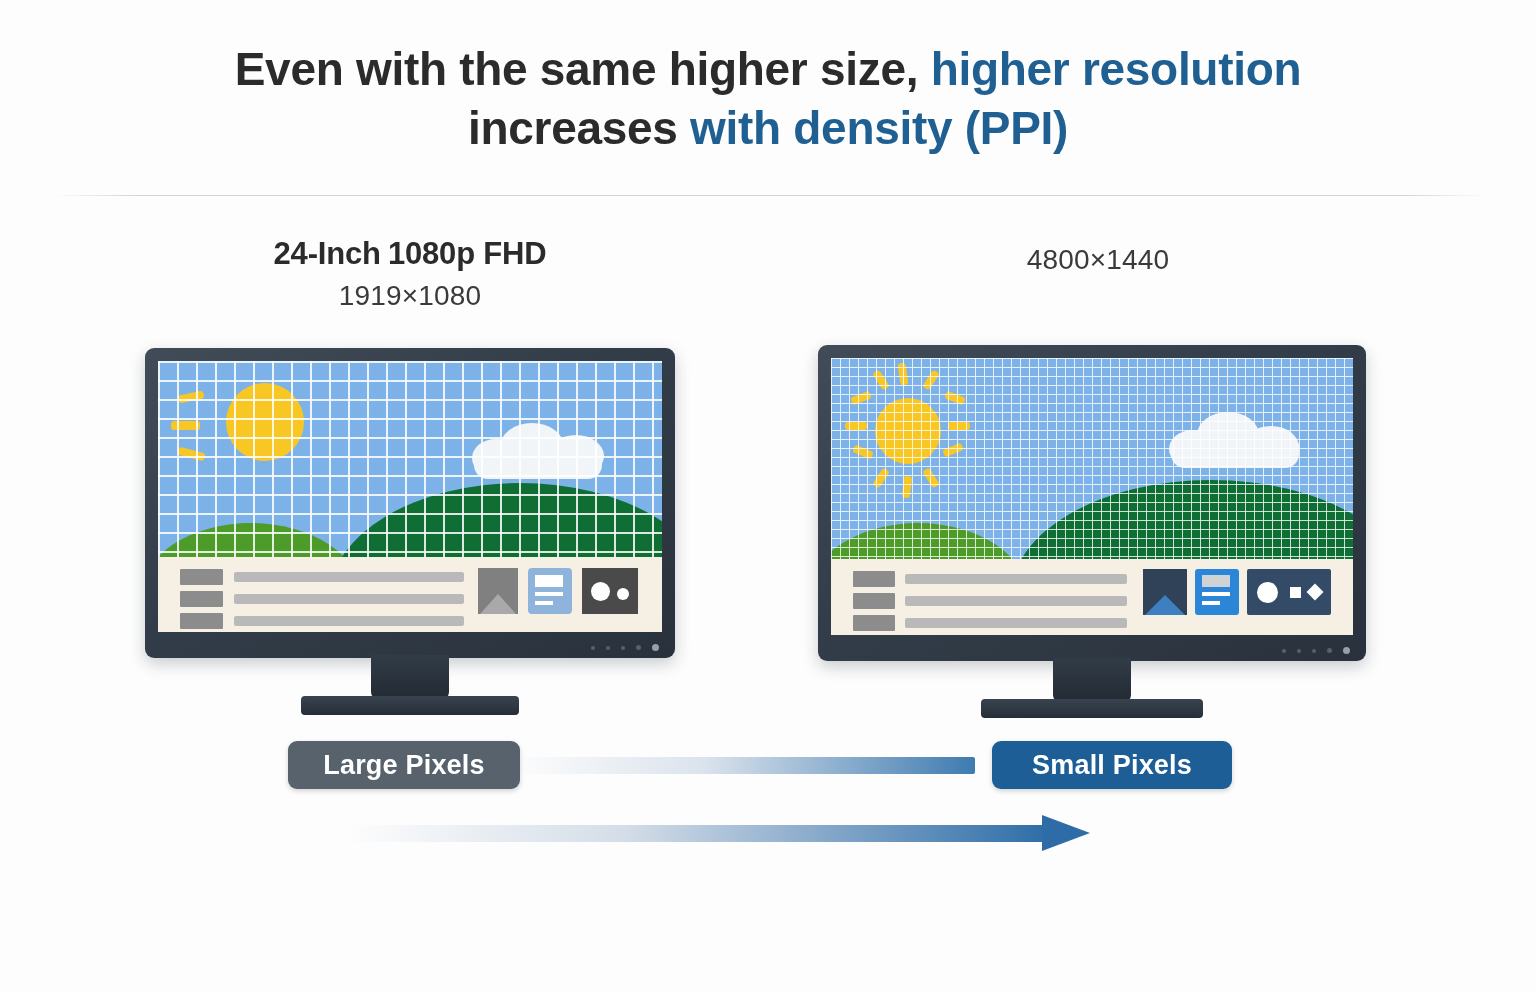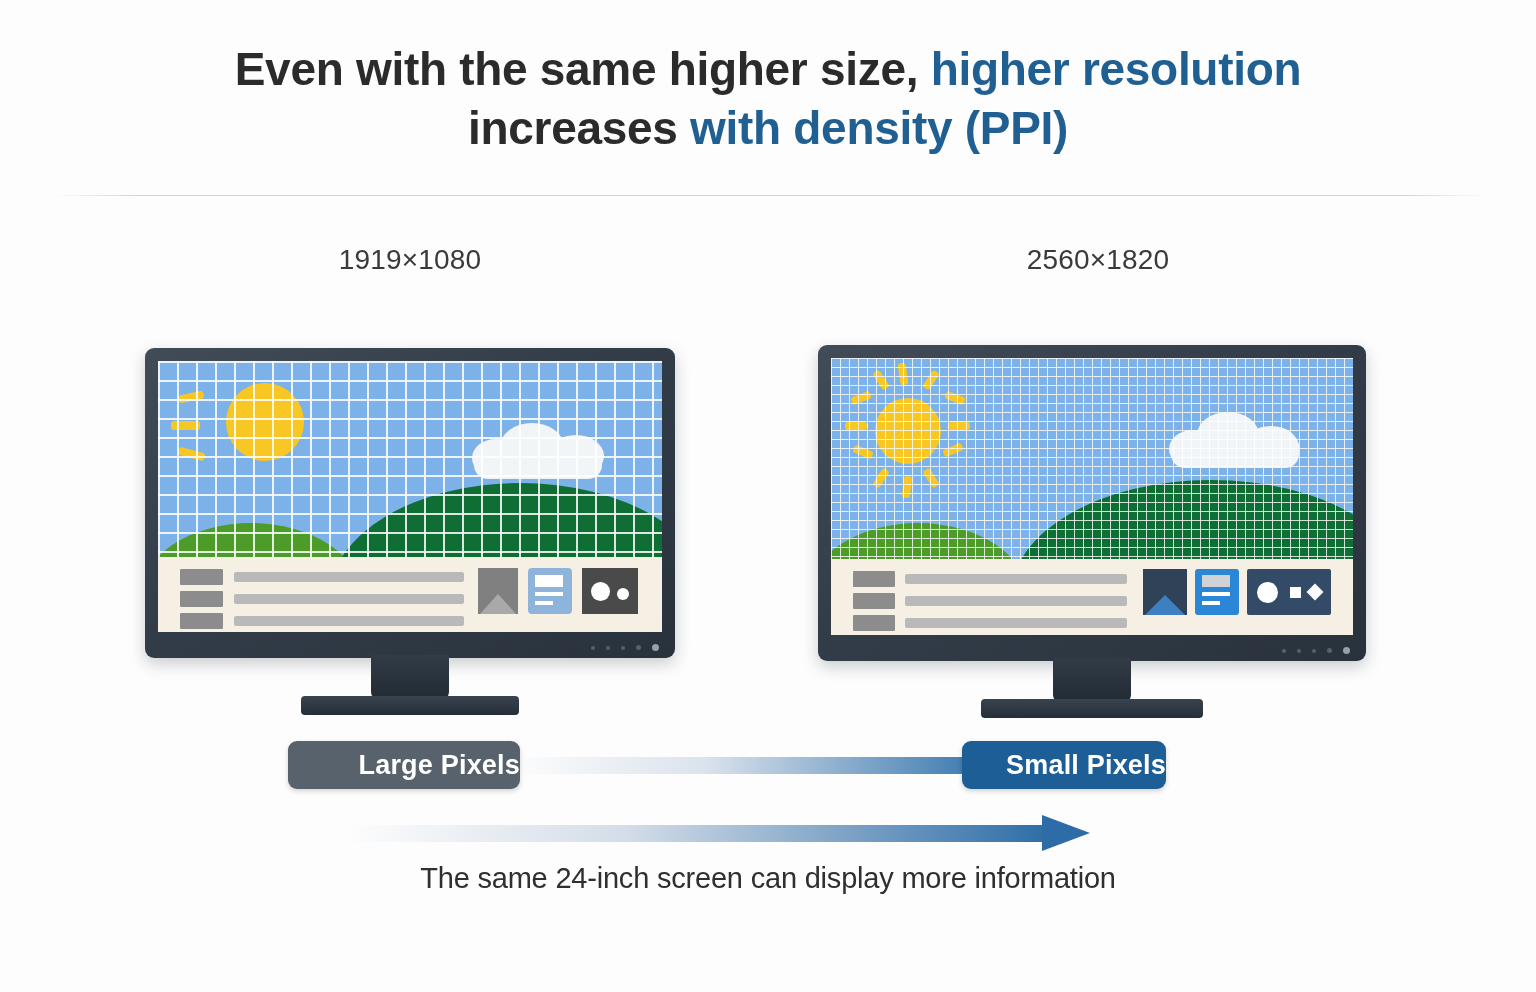--- a/index.html
+++ b/index.html
@@ -87,26 +87,26 @@
     position:absolute;left:50%;transform:translateX(-50%);
     background:linear-gradient(180deg,#39434f 0%,#252e38 100%);
     border-radius:4px;
   }
   .ledrow{position:absolute;right:16px;bottom:7px;display:flex;align-items:center;gap:11px;}
   .led{border-radius:50%;background:#55616e;}
 
   
   .pill{
     position:absolute;height:48px;border-radius:9px;
-    display:flex;align-items:center;justify-content:flex-end;
+    display:flex;align-items:center;justify-content:center;
     color:#ffffff;font-size:27px;font-weight:600;letter-spacing:.2px;
     box-shadow:0 2px 5px rgba(0,0,0,.18);
   }
   .pill-left{left:288px;top:741px;width:232px;background:#58626c;}
-  .pill-right{left:962px;top:741px;width:204px;background:#1d5e96;}
+  .pill-right{left:992px;top:741px;width:240px;background:#1d5e96;}
   .connector{
     position:absolute;left:510px;top:757px;width:465px;height:17px;
     background:linear-gradient(to right,rgba(255,255,255,0) 0%,rgba(190,205,222,.55) 42%,#3e7bb0 100%);
     border-radius:2px;
   }
 
   
   .arrow-shaft{
     position:absolute;left:345px;top:825px;width:700px;height:17px;
     background:linear-gradient(to right,rgba(255,255,255,0) 0%,rgba(185,200,218,.6) 40%,#2f6ea8 100%);
@@ -129,25 +129,26 @@
   <div class="title">
     <span>Even with the same higher size,</span>
     <span class="hl">higher resolution</span><br>
     <span>increases</span>
     <span class="hl">with density (PPI)</span>
   </div>
 
   <div class="rule"></div>
 
   <div class="panel left">
+    <div class="panel-title"><span>24-Inch</span><span class="sm">&nbsp;</span><span>1080p FHD</span></div>
     <div class="panel-sub">1919×1080</div>
   </div>
 
   <div class="panel right">
-    <div class="panel-sub">2560×1820</div>
+    <div class="panel-sub">4800×1440</div>
   </div>
 
   <div class="monitor mon-left">
     <div class="bezel" style="width:530px;">
       <div class="screen" style="width:504px;height:271px;">
         <div class="sky"></div>
 
         <div>
           <div class="cloud-part" style="left:342px;top:62px;width:64px;height:48px;"></div>
           <div class="cloud-part" style="left:390px;top:74px;width:56px;height:42px;"></div>
@@ -282,15 +283,14 @@
   <div class="connector"></div>
   <div class="pill pill-left">
     <span>Large Pixels</span>
   </div>
   <div class="pill pill-right">
     <span>Small Pixels</span>
   </div>
 
   <div class="arrow-shaft"></div>
   <div class="arrow-head"></div>
-  <div class="caption">The same 24-inch screen can display more information</div>
 
 </div>
 
 </body></html>

